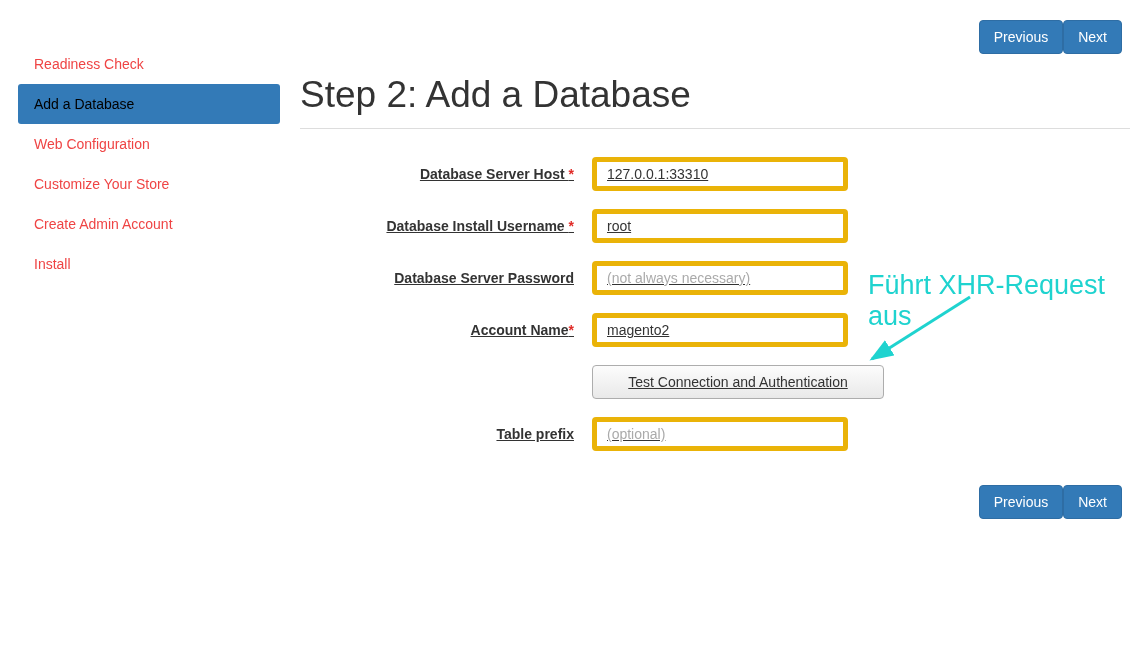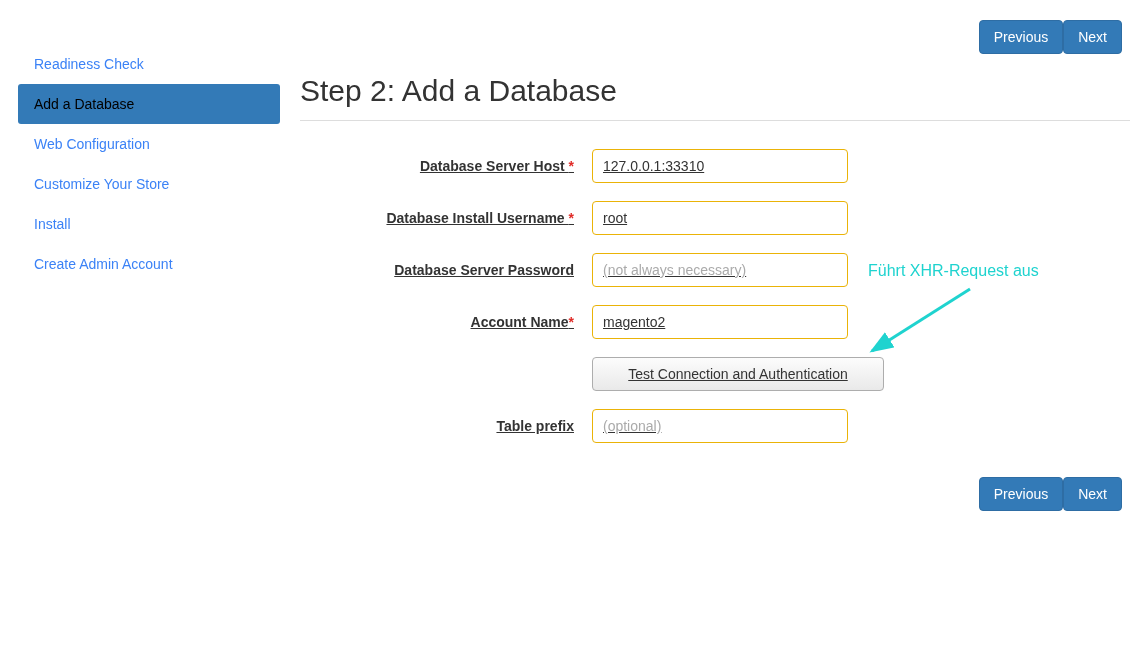--- a/index.html
+++ b/index.html
@@ -6,21 +6,21 @@
     body {
       font-family: Arial, Helvetica, sans-serif;
       background: #fff;
       color: #333;
       padding: 20px 18px;
     }
     .container { display: flex; gap: 20px; }
     .sidebar { width: 262px; flex-shrink: 0; padding-top: 24px; }
     .sidebar-item {
       padding: 12px 16px;
-      color: #3b82f6;
+      color: #ef4444;
       font-size: 14px;
       cursor: pointer;
       border-radius: 3px;
     }
     .sidebar-item.active {
       background: #337ab7;
       color: #000000;
     }
     .main { flex: 1; position: relative; }
     .top-buttons, .bottom-buttons {
@@ -33,21 +33,21 @@
     .btn-primary {
       background: #337ab7;
       color: #fff;
       border: 1px solid #2e6da4;
       border-radius: 4px;
       padding: 8px 14px;
       font-size: 14px;
       cursor: pointer;
     }
     .page-title {
-      font-size: 30px;
+      font-size: 37px;
       font-weight: 500;
       color: #333;
       margin: 20px 0 12px;
     }
     .divider {
       border: none;
       border-top: 1px solid #ddd;
       margin-bottom: 28px;
     }
     .form { position: relative; }
@@ -63,42 +63,42 @@
       padding-right: 18px;
       font-size: 14px;
       font-weight: bold;
       color: #333;
     }
     .required { color: #e02b27; font-weight: bold; }
     .form-input {
       width: 256px;
       height: 34px;
       padding: 6px 10px;
-      border: 1px solid #eab308;
+      border: 5px solid #eab308;
       border-radius: 4px;
       font-size: 14px;
       color: #333;
       background: #fff;
     }
     .form-input::placeholder { color: #aaa; }
     .btn-secondary {
       background: linear-gradient(#fcfcfc, #e9e9e9);
       border: 1px solid #adadad;
       border-radius: 4px;
       padding: 8px 12px;
       font-size: 14px;
       cursor: pointer;
       color: #333;
       width: 292px;
     }
     .annotation {
       position: absolute;
       color: #1fd3cf;
       font-family: "Comic Sans MS", cursive, sans-serif;
-      font-size: 16px;
+      font-size: 27px;
     }
     .arrow-annotation {
       position: absolute;
       pointer-events: none;
     }
   </style>
 </head>
 <body>
 
 <div class="container">
@@ -109,24 +109,24 @@
     <div class="sidebar-item active">
       <span>Add a Database</span>
     </div>
     <div class="sidebar-item">
       <span>Web Configuration</span>
     </div>
     <div class="sidebar-item">
       <span>Customize Your Store</span>
     </div>
     <div class="sidebar-item">
-      <span>Install</span>
+      <span>Create Admin Account</span>
     </div>
     <div class="sidebar-item">
-      <span>Create Admin Account</span>
+      <span>Install</span>
     </div>
   </nav>
 
   <main class="main">
     <div class="top-buttons">
       <button class="btn-primary">Previous</button>
       <button class="btn-primary">Next</button>
     </div>
 
     <h1 class="page-title">Step 2: Add a Database</h1>

